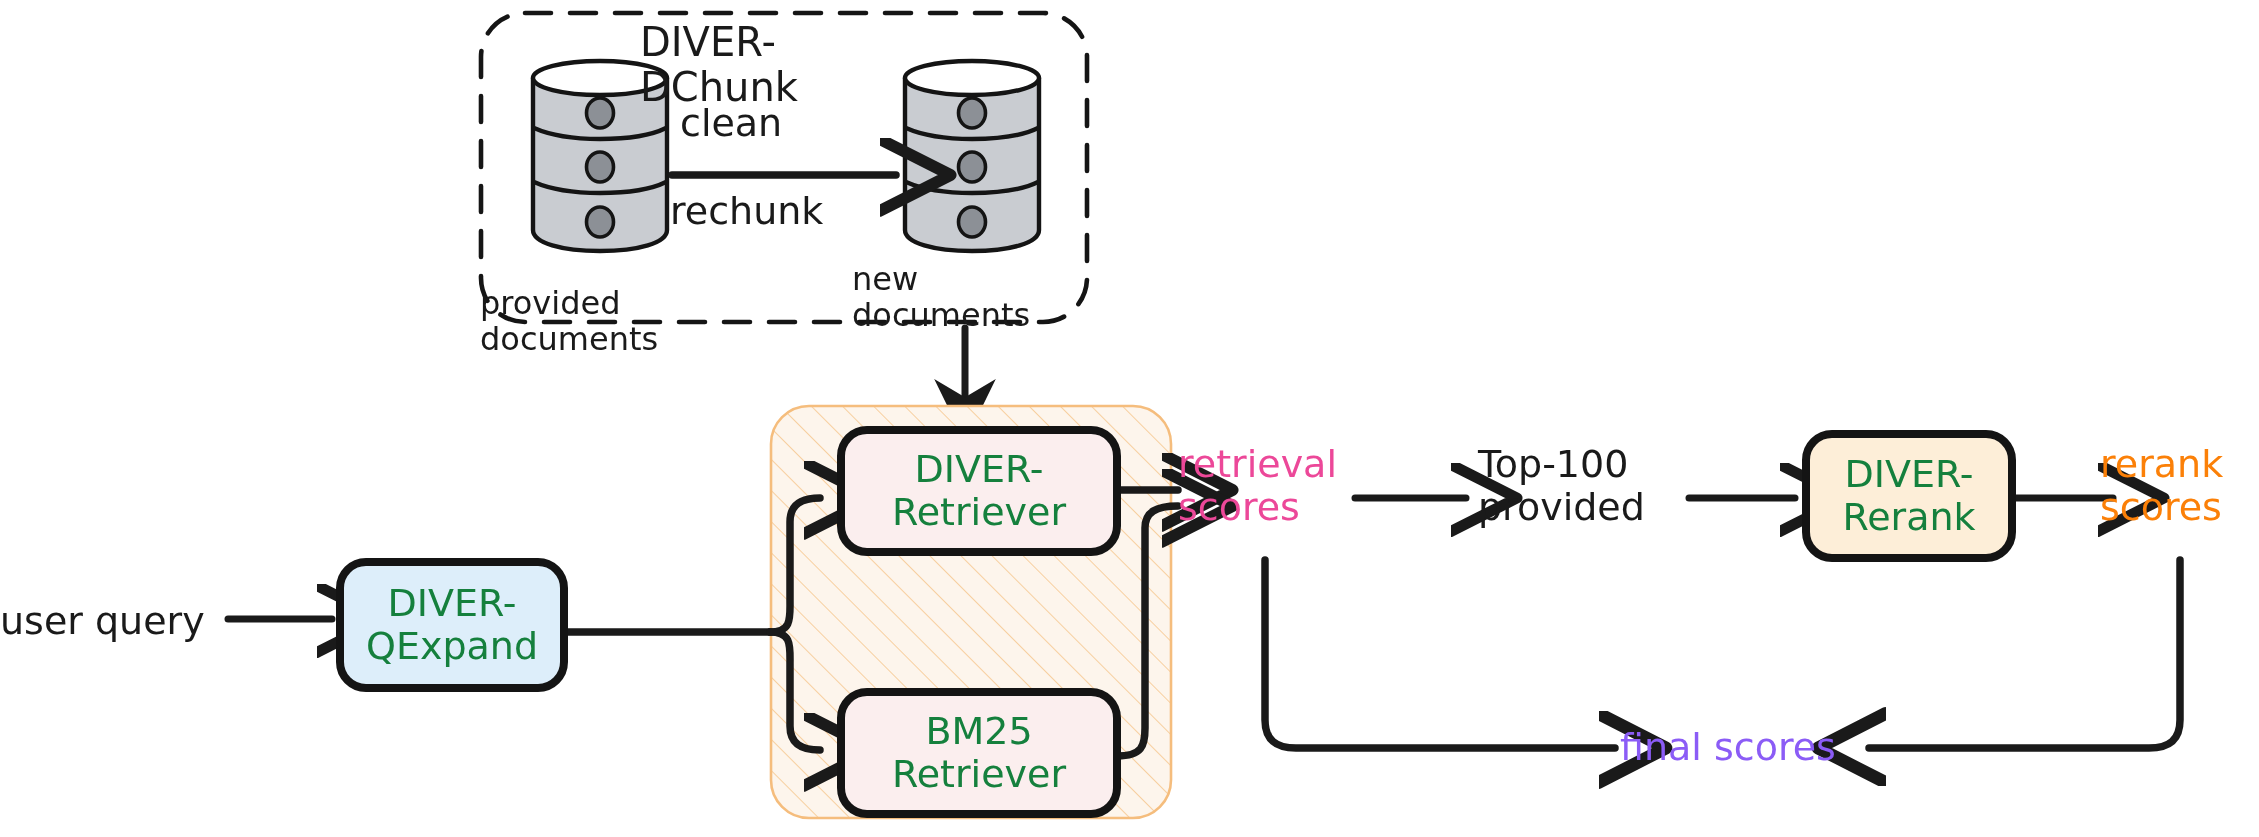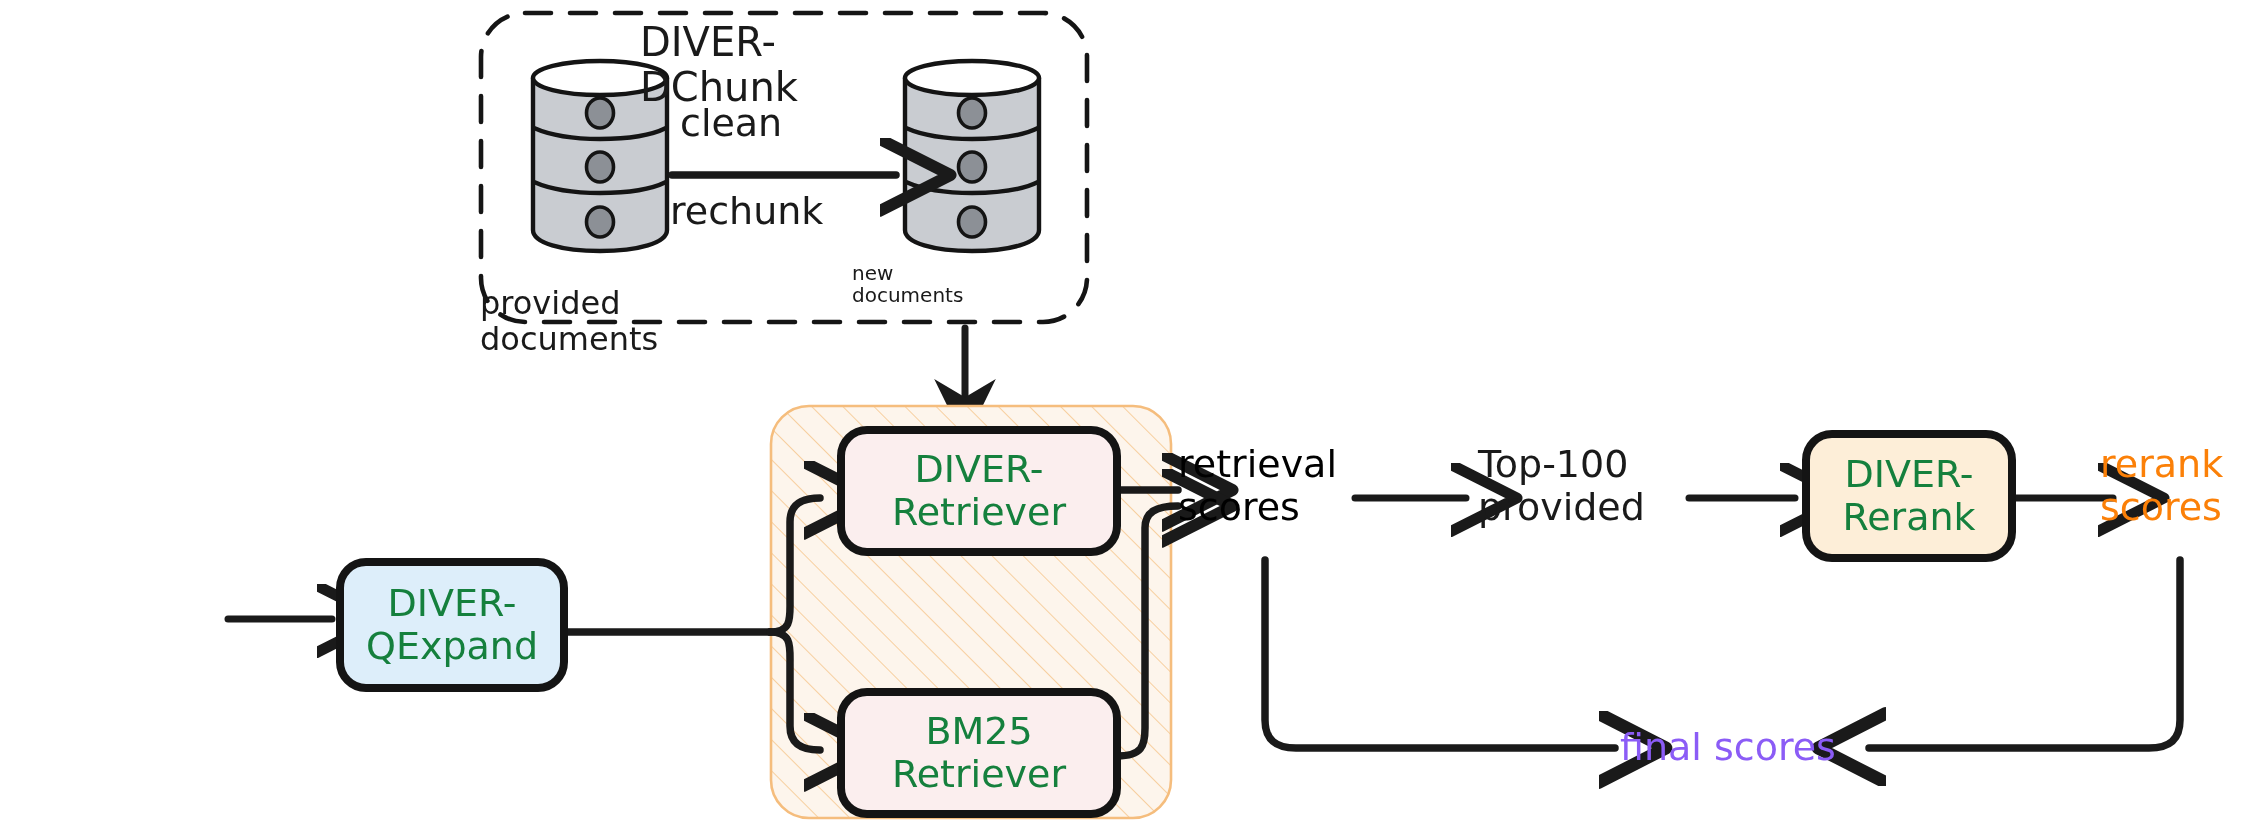--- a/index.html
+++ b/index.html
@@ -150,39 +150,40 @@
     <g>
       <rect x="1806" y="434" width="206" height="124" rx="26" ry="26" fill="#fdeed8" stroke="#141414" stroke-width="8"></rect>
     </g>
   </svg>
 
   <div class="lbl" style="left:640px; top:20px; width:290px; font-size:40px;">DIVER-DChunk</div>
 
   <div class="lbl" style="left:480px; top:262px; width:240px; font-size:32px;margin-top:24px;">provided
 documents</div>
 
-  <div class="lbl" style="left:852px; top:262px; width:240px; font-size:20px;">new
+  <div class="lbl" style="left:852px; top:262px; width:240px; font-size:32px;">new
 documents</div>
 
   <div class="lbl" style="left:680px; top:102px; width:200px; font-size:38px;">clean</div>
 
   <div class="lbl" style="left:670px; top:190px; width:220px; font-size:38px;">rechunk</div>
 
+  <div class="lbl" style="left:0px; top:600px; width:230px; font-size:38px;">user query</div>
 
   <div class="boxlbl" style="left:340px; top:562px; width:224px; height:126px; font-size:38px;">DIVER-
 QExpand</div>
 
 
   <div class="boxlbl" style="left:841px; top:430px; width:276px; height:122px; font-size:38px;">DIVER-
 Retriever</div>
 
   <div class="boxlbl" style="left:841px; top:692px; width:276px; height:122px; font-size:38px;">BM25
 Retriever</div>
 
-  <div class="lbl" style="left:1178px; top:443px; width:180px; font-size:38px; color:#000000;">retrieval
+  <div class="lbl" style="left:1178px; top:443px; width:180px; font-size:38px; color:#ec4899;">retrieval
 scores</div>
 
   <div class="lbl" style="left:1478px; top:443px; width:216px; font-size:38px;">Top-100
 provided</div>
 
   <div class="boxlbl" style="left:1806px; top:434px; width:206px; height:124px; font-size:38px;">DIVER-
 Rerank</div>
 
   <div class="lbl" style="left:2100px; top:443px; width:160px; font-size:38px; color:#fb8008;">rerank
 scores</div>

